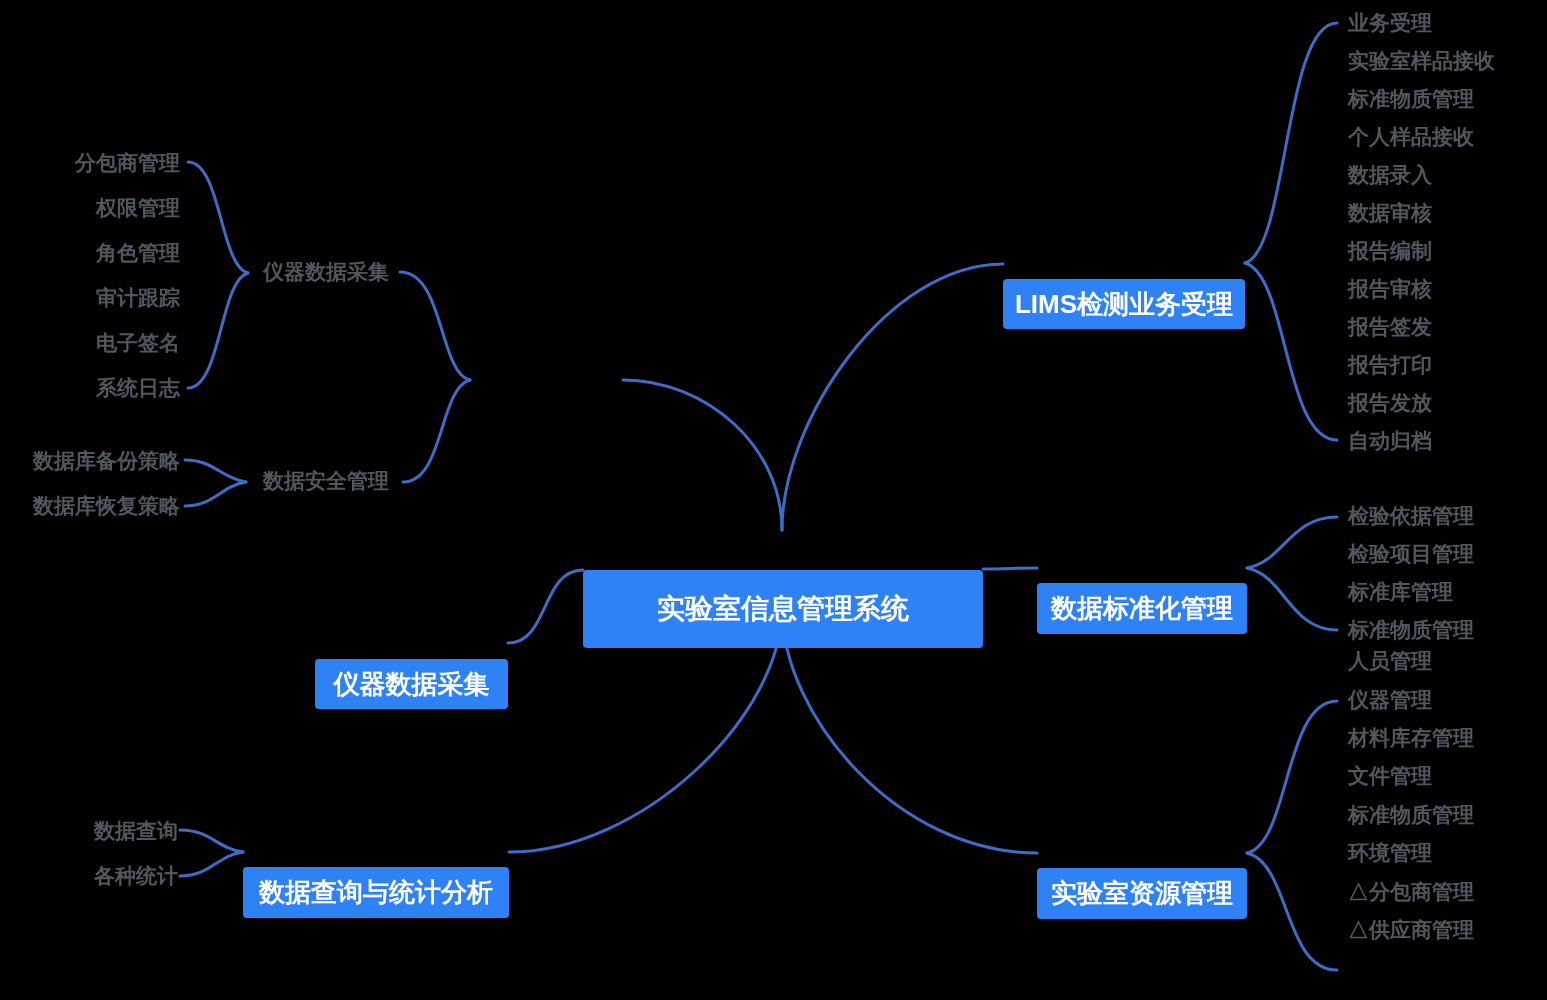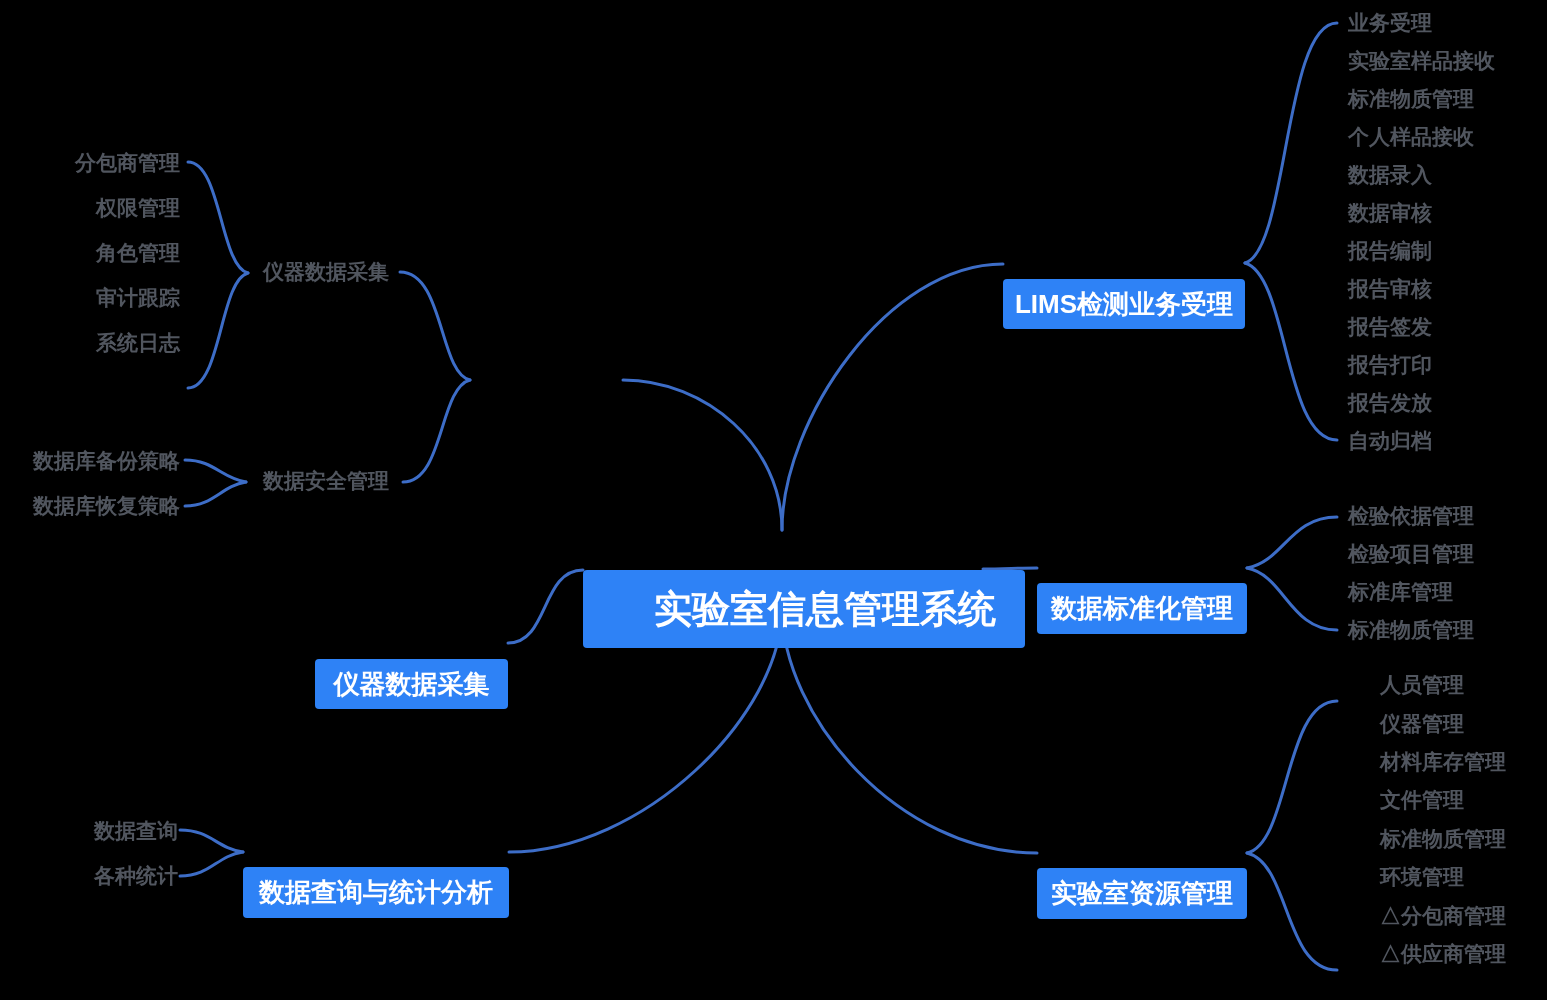--- a/index.html
+++ b/index.html
@@ -11,21 +11,21 @@
   .canvas{position:relative;width:1547px;height:1000px;}
   .connectors{position:absolute;left:0;top:0;width:1547px;height:1000px;}
   .connectors path{fill:none;stroke:var(--connector,#3d6dc7);stroke-width:3;stroke-linecap:round;}
   .node{
     position:absolute;background:var(--node-bg,#2e82f6);color:var(--node-text,#fff);
     display:flex;align-items:center;justify-content:center;
     font-weight:700;font-size:26px;border-radius:4px;white-space:nowrap;
     cursor:default;
     margin-top:40px;
   }
-  .node.center{font-size:38px;padding-left:42px;}
+  .node.center{font-size:28px;}
   .sublabel{
     position:absolute;color:var(--leaf-text,#51565f);
     font-size:21px;font-weight:700;line-height:26px;height:26px;white-space:nowrap;
   }
   .leaf-group{position:absolute;display:flex;flex-direction:column;text-decoration:underline;}
   .leaf{
     height:var(--ih,45px);display:flex;align-items:center;
     color:var(--leaf-text,#51565f);font-size:21px;font-weight:700;white-space:nowrap;
   }
   .leaf-group.left .leaf{justify-content:flex-end;}
@@ -67,20 +67,21 @@
   <div class="node" style="left:1037px;top:828px;width:210px;height:51px;">实验室资源管理</div>
 
   <div class="sublabel" style="left:263px;top:259px;">仪器数据采集</div>
   <div class="sublabel" style="left:263px;top:468px;">数据安全管理</div>
 
   <div class="leaf-group left" style="left:0;top:140px;width:180px;--ih:45px;">
       <div class="leaf">分包商管理</div>
       <div class="leaf">权限管理</div>
       <div class="leaf">角色管理</div>
       <div class="leaf">审计跟踪</div>
+      <div class="leaf">电子签名</div>
       <div class="leaf">系统日志</div>
     </div>
 
   <div class="leaf-group left" style="left:0;top:438px;width:180px;--ih:45px;">
       <div class="leaf">数据库备份策略</div>
       <div class="leaf">数据库恢复策略</div>
     </div>
 
   <div class="leaf-group left" style="left:0;top:808px;width:178px;--ih:45px;">
       <div class="leaf">数据查询</div>
@@ -102,21 +103,21 @@
       <div class="leaf">自动归档</div>
     </div>
 
   <div class="leaf-group" style="left:1348px;top:497px;text-align:right;--ih:38px;">
       <div class="leaf">检验依据管理</div>
       <div class="leaf">检验项目管理</div>
       <div class="leaf">标准库管理</div>
       <div class="leaf">标准物质管理</div>
     </div>
 
-  <div class="leaf-group" style="left:1348px;top:666px;margin-left:32px;--ih:38.4px;">
+  <div class="leaf-group" style="left:1348px;top:642px;--ih:38.4px;">
       <div class="leaf">人员管理</div>
       <div class="leaf">仪器管理</div>
       <div class="leaf">材料库存管理</div>
       <div class="leaf">文件管理</div>
       <div class="leaf">标准物质管理</div>
       <div class="leaf">环境管理</div>
       <div class="leaf">△分包商管理</div>
       <div class="leaf">△供应商管理</div>
     </div>
 

